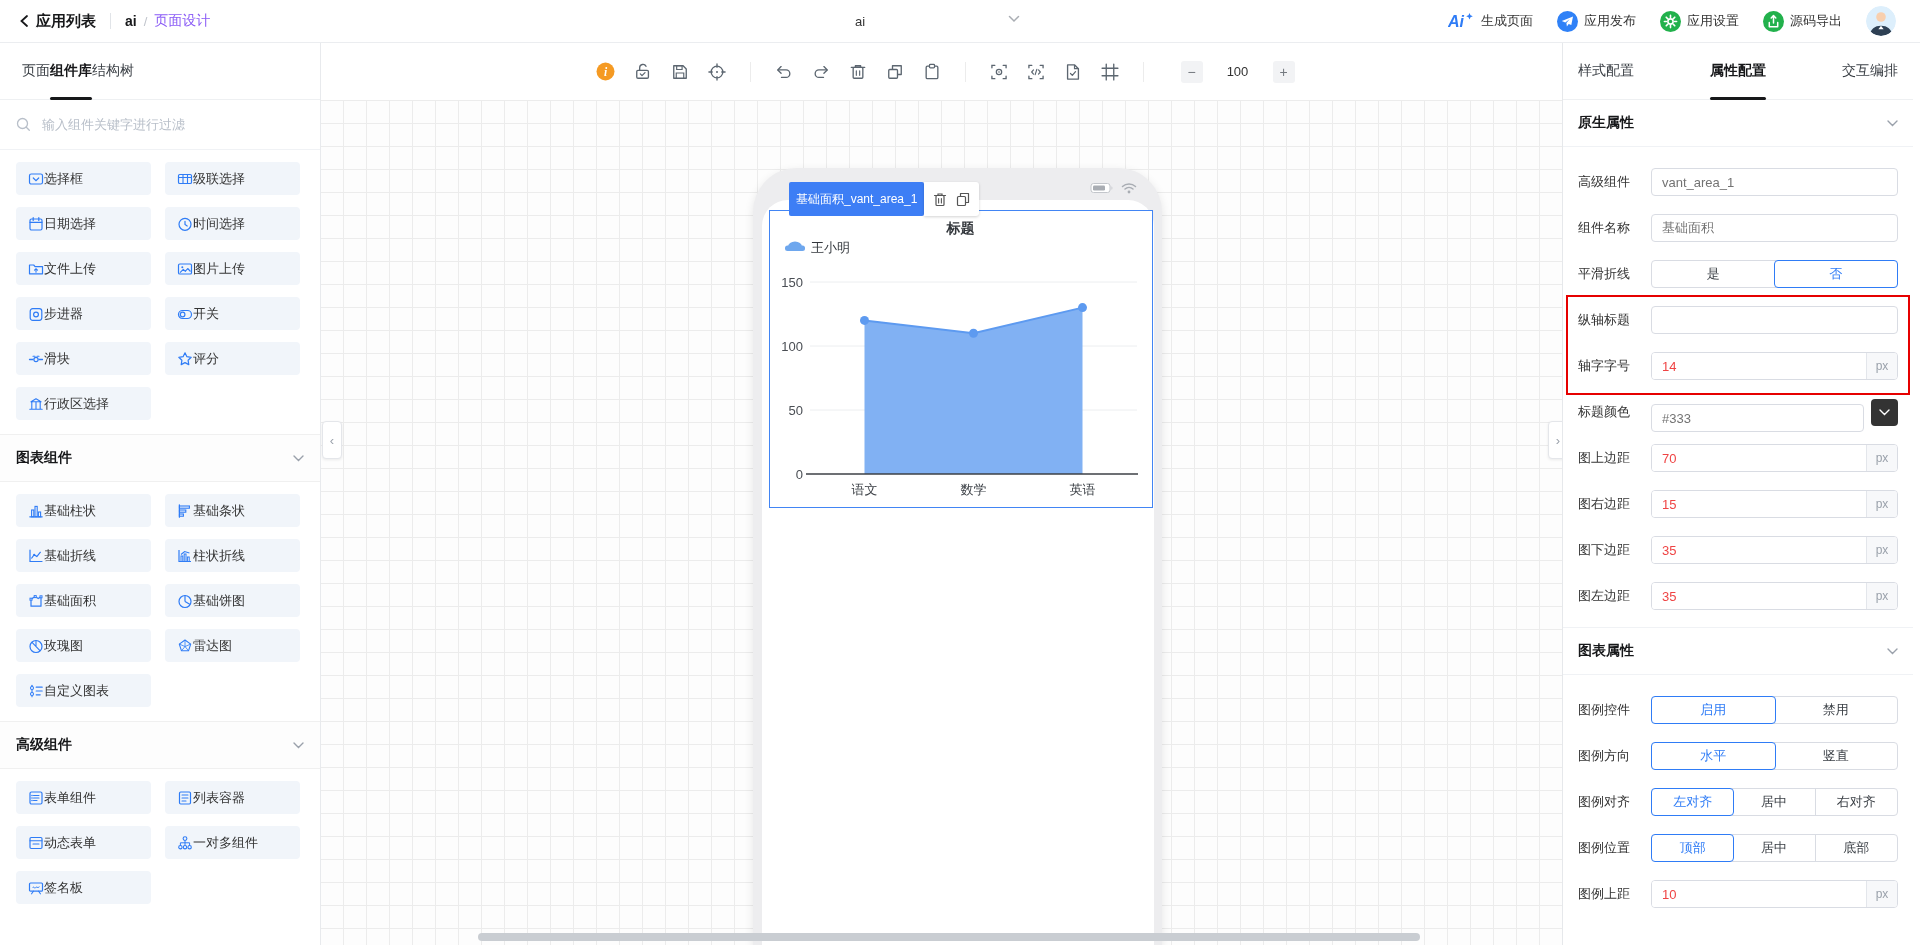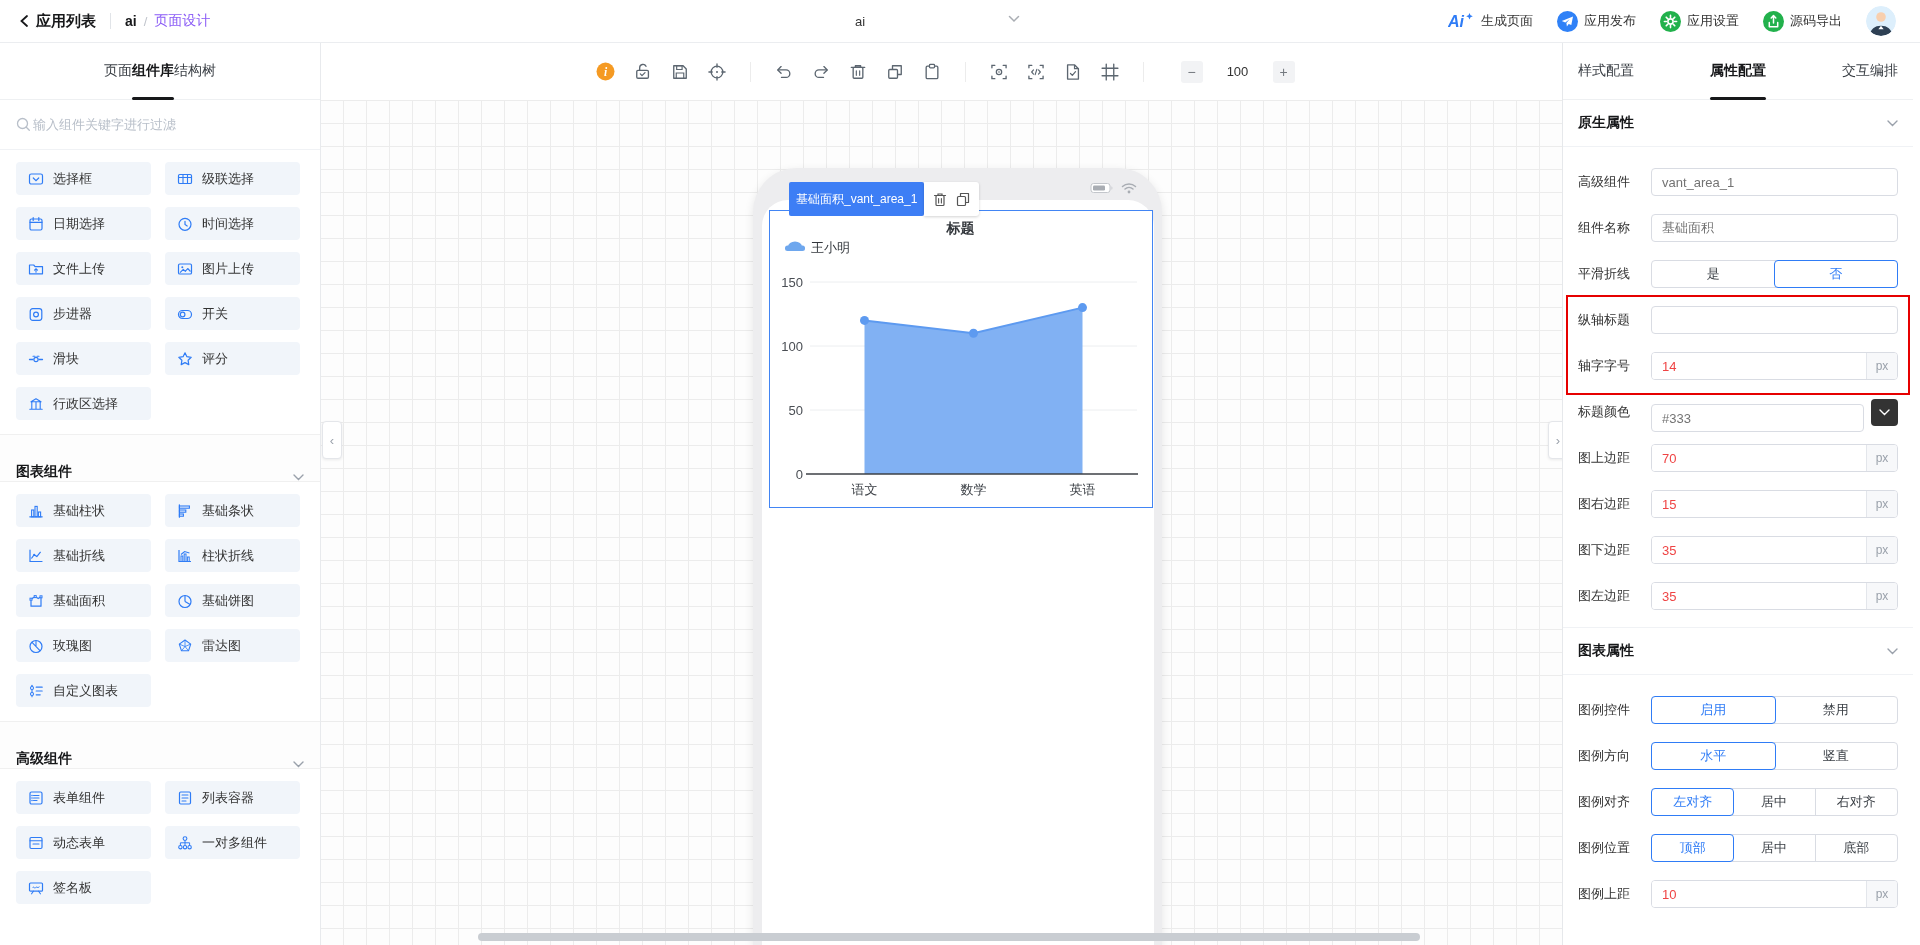--- a/index.html
+++ b/index.html
@@ -20,38 +20,38 @@
   #tb-center{position:absolute;left:690px;top:0;width:340px;height:42px;display:flex;
              align-items:center;justify-content:center;font-size:13px;color:#333}
   #tb-center .chev{position:absolute;right:10px;top:15px}
   #tb-actions{margin-left:auto;display:flex;align-items:center;gap:24px;padding-right:24px}
   .tb-act{display:flex;align-items:center;gap:6px;font-size:13px;color:#333;cursor:pointer}
   #avatar{width:30px;height:30px;border-radius:50%;overflow:hidden}
 
   
   #sidebar{position:absolute;left:0;top:43px;width:320px;height:902px;background:#fff;
            border-right:1px solid #e8eaed;z-index:20;overflow:hidden}
-  #side-tabs{height:56px;display:flex;justify-content:center;align-items:stretch;
+  #side-tabs{height:56px;display:flex;justify-content:flex-start;align-items:stretch;
              padding:0 22px;border-bottom:1px solid #eef0f2}
   .s-tab{display:flex;align-items:center;font-size:14px;color:#3a3f45;position:relative;cursor:pointer}
   .s-tab.active{font-weight:bold;color:#17181a}
   .s-tab.active:after{content:"";position:absolute;left:0;right:0;bottom:-1px;height:3px;
                       background:#17181a;border-radius:2px}
-  #search-row{height:49px;display:flex;align-items:center;padding:0 16px;
+  #search-row{height:49px;display:flex;align-items:center;gap:9px;padding:0 16px;
               border-bottom:1px solid #f0f2f5}
   #search-input{border:none;outline:none;flex:1;font-size:13px;color:#333;
                 font-family:inherit;background:transparent}
   #search-input::placeholder{color:#b8bfc9}
   #sidebar-groups{padding-top:12px}
   .comp-grid{display:grid;grid-template-columns:135px 135px;column-gap:14px;row-gap:12px;
              padding:0 16px 14px 16px}
   .comp-item{height:33px;background:#f1f5fa;border-radius:4px;display:flex;align-items:center;
-             gap:9px;padding-left:12px;cursor:pointer}
+             padding-left:12px;cursor:pointer}
   .comp-item span.lbl{font-size:13px;color:#333;white-space:nowrap}
-  .section-band{height:46px;display:flex;align-items:flex-end;justify-content:space-between;
+  .section-band{height:46px;display:flex;align-items:center;justify-content:space-between;
                 padding:0 16px;border-top:1px solid #f0f0f0;border-bottom:1px solid #f0f0f0;
                 margin-bottom:12px;background:#fdfdfd}
   .section-band b{font-size:14px;color:#17181a}
 
   
   #canvas{position:absolute;left:320px;top:43px;width:1250px;height:902px;overflow:hidden}
   #canvas-toolbar{height:57px;background:#fff;display:flex;align-items:center;justify-content:center;gap:17px}
   .tool-ic{width:20px;height:20px;cursor:pointer}
   .tool-sep{width:1px;height:20px;background:#ececec;margin:0 6px}
   .zoom-btn{width:22px;height:22px;background:#f2f3f5;border-radius:3px;display:flex;align-items:center;

